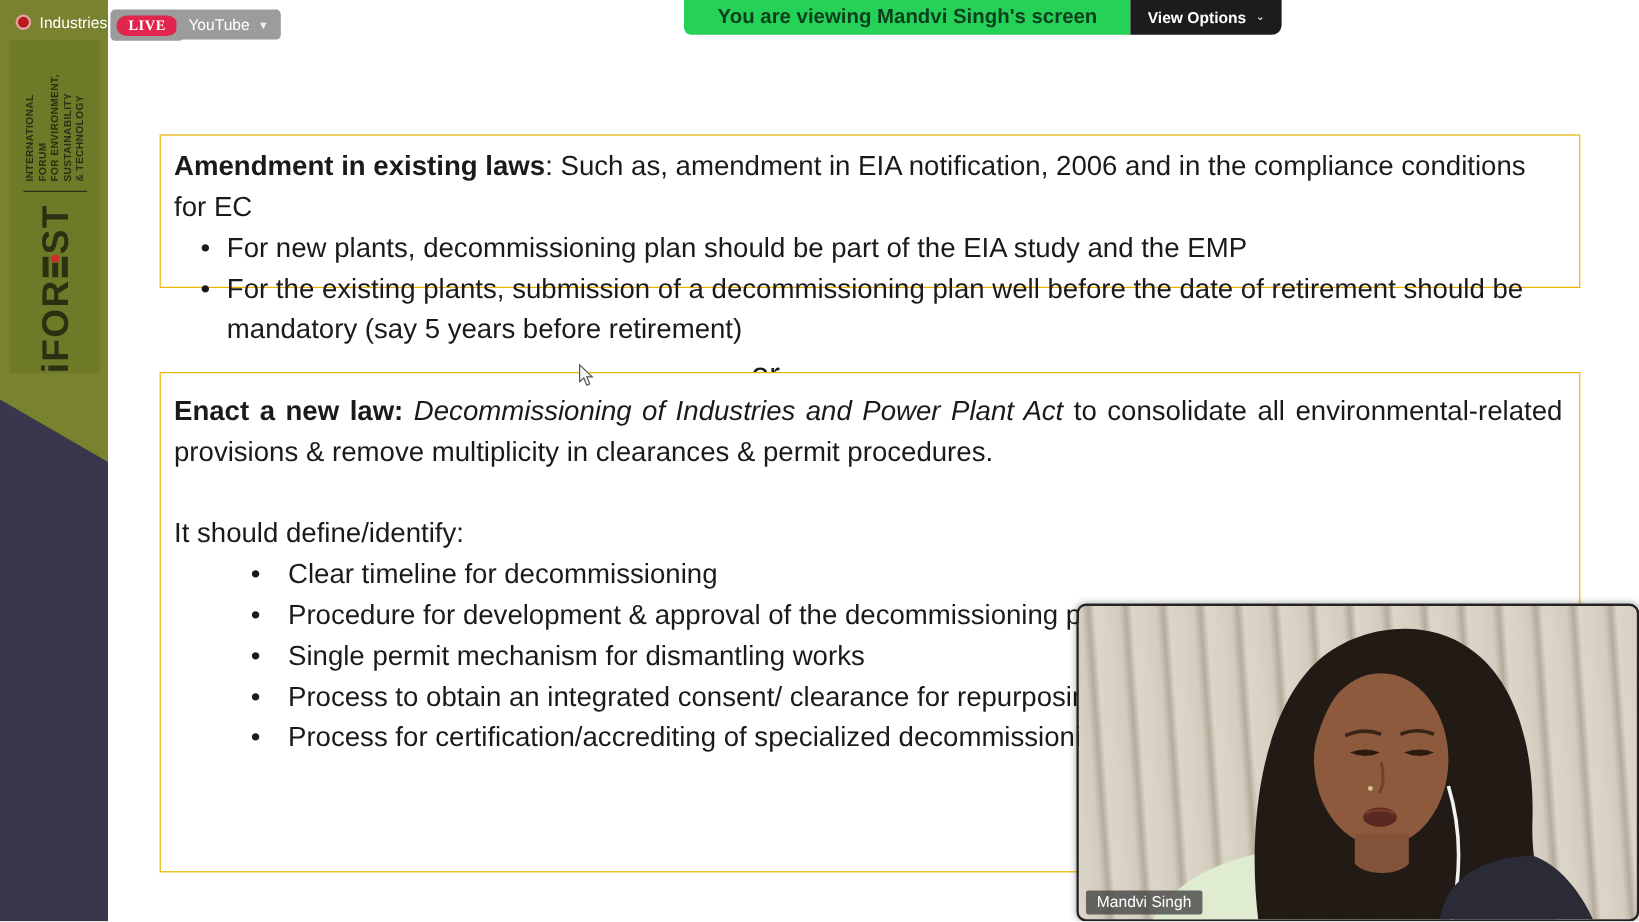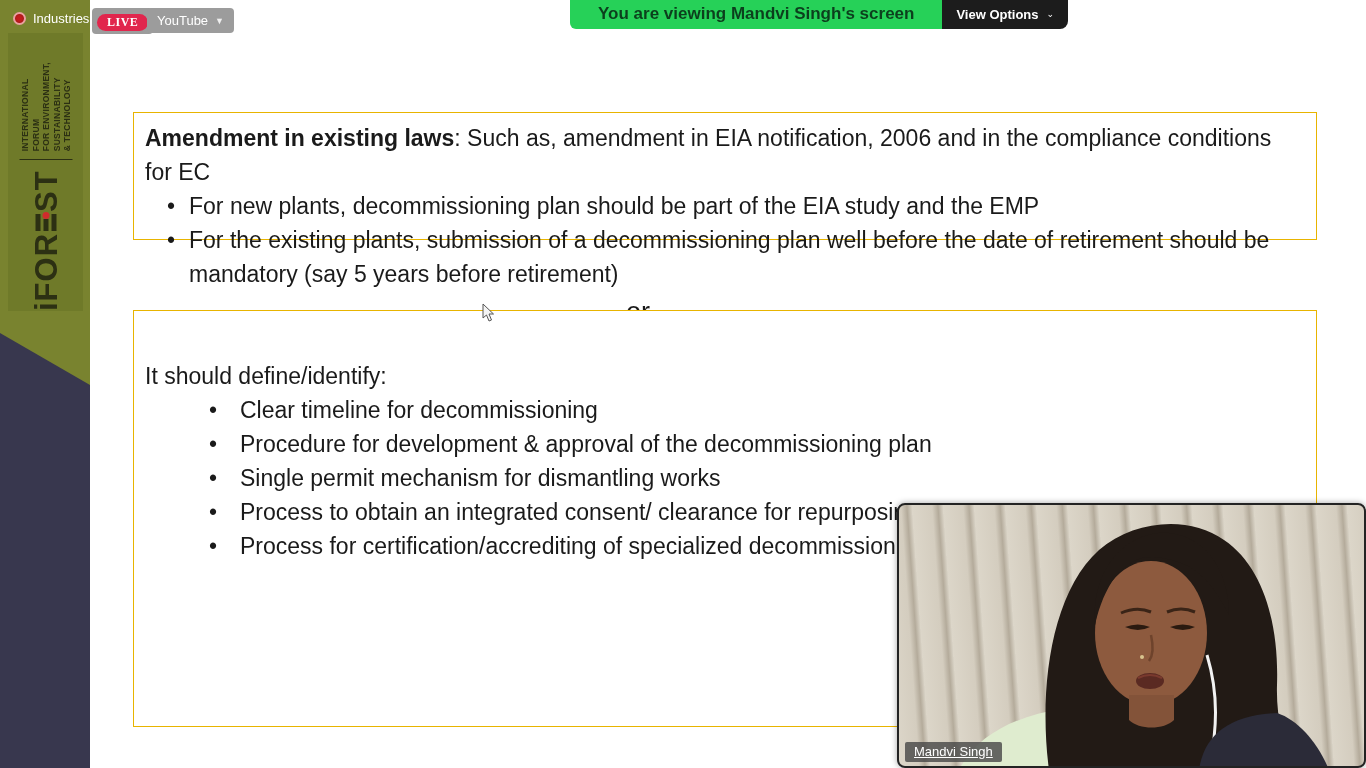--- a/index.html
+++ b/index.html
@@ -66,39 +66,40 @@
   
   .cursor { position:absolute; left:482px; top:303px; width:14px; height:20px; }
 
   
   .webcam { position:absolute; left:897px; top:503px; width:469px; height:265px;
             border:2px solid #232323; border-radius:8px; overflow:hidden;
             background:repeating-linear-gradient(86deg,#dcd6c9 0px,#d4cdbf 20px,#b4ab9b 26px,#d9d3c6 31px);
             box-shadow:0 0 6px rgba(0,0,0,.35); }
   .webcam svg { position:absolute; left:0; top:0; }
   .name-tag { position:absolute; left:6px; bottom:4px; background:rgba(70,70,70,.8); color:#fff;
-              font-size:13px; padding:2px 9px 3px; border-radius:2px;text-decoration:underline; }
+              font-size:13px; padding:2px 9px 3px; border-radius:2px; }
 </style>
 </head>
 <body>
 
 <div class="screen">
 
 
   <div class="lawbox box1">
     <div class="lead"><b>Amendment in existing laws</b><span>: Such as, amendment in EIA notification, 2006 and in the compliance conditions for EC</span></div>
     <ul class="slide-bullets">
       <li>For new plants, decommissioning plan should be part of the EIA study and the EMP</li>
       <li>For the existing plants, submission of a decommissioning plan well before the date of retirement should be mandatory (say 5 years before retirement)</li>
     </ul>
   </div>
 
   <div class="or-label">or</div>
 
   <div class="lawbox box2">
+    <div class="lead"><b>Enact a new law:</b> <i>Decommissioning of Industries and Power Plant Act</i> <span>to consolidate all environmental-related provisions &amp; remove multiplicity in clearances &amp; permit procedures.</span></div>
     <div class="subheading">It should define/identify:</div>
     <ul class="slide-bullets">
       <li>Clear timeline for decommissioning</li>
       <li>Procedure for development &amp; approval of the decommissioning plan</li>
       <li>Single permit mechanism for dismantling works</li>
       <li>Process to obtain an integrated consent/ clearance for repurposing</li>
       <li>Process for certification/accrediting of specialized decommissioning</li>
     </ul>
   </div>
 

